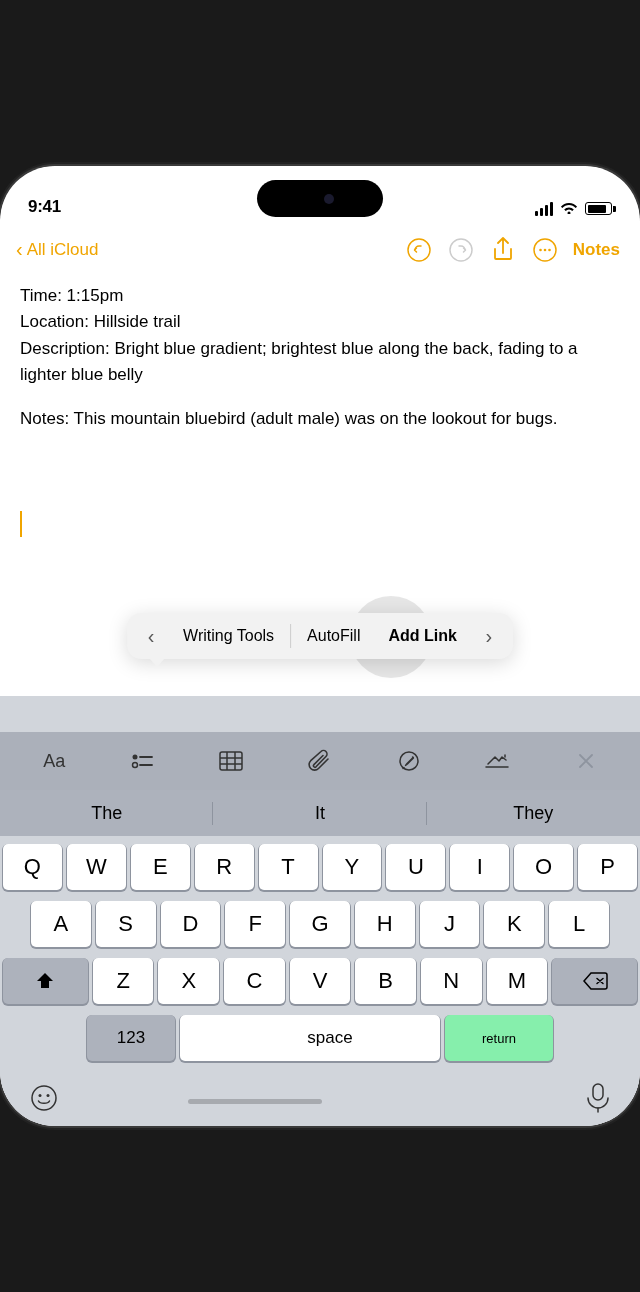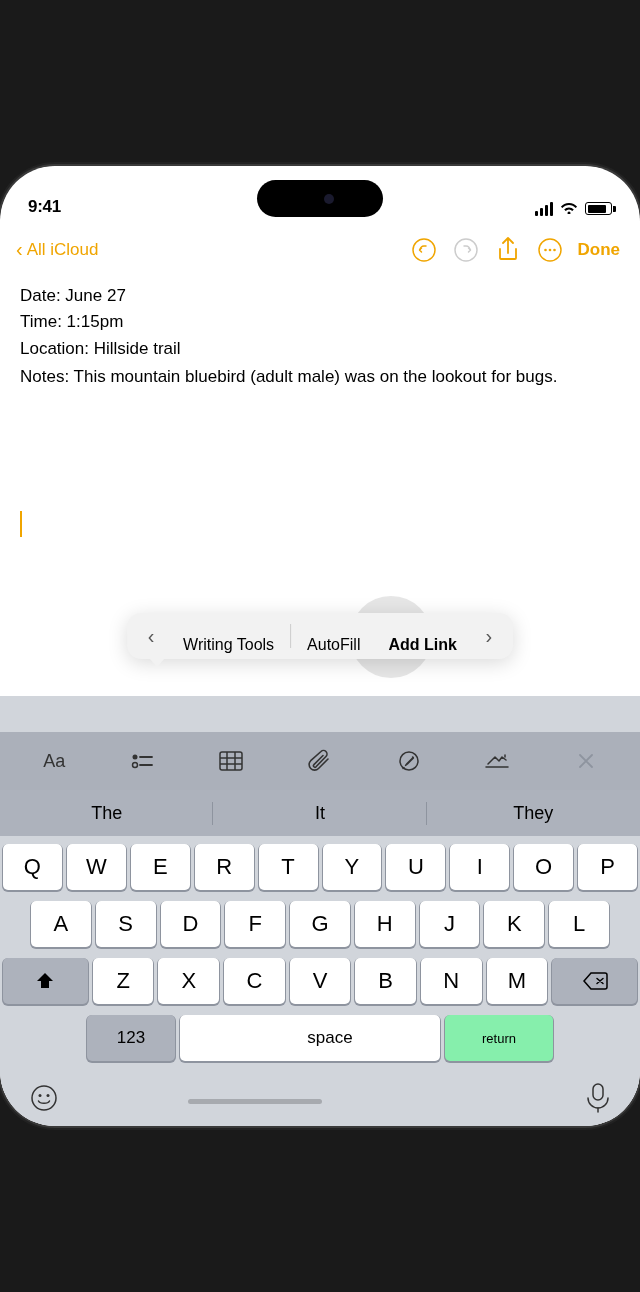--- a/index.html
+++ b/index.html
@@ -219,21 +219,21 @@
       align-items: center;
       justify-content: center;
       font-size: 16px;
       color: #333;
       border-radius: 8px;
       flex-shrink: 0;
     }
     .toolbar-item {
       height: 36px;
       display: flex;
-      align-items: flex-end;
+      align-items: center;
       justify-content: center;
       padding: 0 14px;
       font-size: 16px;
       color: #000;
       border-radius: 8px;
       white-space: nowrap;
       flex-shrink: 0;
     }
     .toolbar-divider {
       width: 1px;
@@ -449,30 +449,30 @@
         </div>
 
         <div class="nav-icon-btn">
           <svg width="26" height="26" viewBox="0 0 26 26" fill="none">
             <circle cx="13" cy="13" r="11" stroke="#f0a500" stroke-width="1.5"></circle>
             <circle cx="8.5" cy="13" r="1.3" fill="#f0a500"></circle>
             <circle cx="13" cy="13" r="1.3" fill="#f0a500"></circle>
             <circle cx="17.5" cy="13" r="1.3" fill="#f0a500"></circle>
           </svg>
         </div>
-        <span class="nav-done">Done</span>
+        <span class="nav-done">Notes</span>
       </div>
     </div>
 
     <div class="note-content">
       <div class="note-text">
-        <div>Date: June 27</div>
         <div>Time: 1:15pm</div>
         <div>Location: Hillside trail</div>
-        <div style="margin-top:2px">Notes: This mountain bluebird (adult male) was on the lookout for bugs.</div>
+        <div>Description: Bright blue gradient; brightest blue along the back, fading to a lighter blue belly</div>
+        <div style="margin-top:18px">Notes: This mountain bluebird (adult male) was on the lookout for bugs.</div>
       </div>
     </div>
 
     <div class="cursor-area"></div>
 
     <div class="toolbar-popup">
       <div class="toolbar-nav-btn">
         <span style="font-size:20px;color:#555;font-weight:300;">‹</span>
       </div>
       <div class="toolbar-item">

